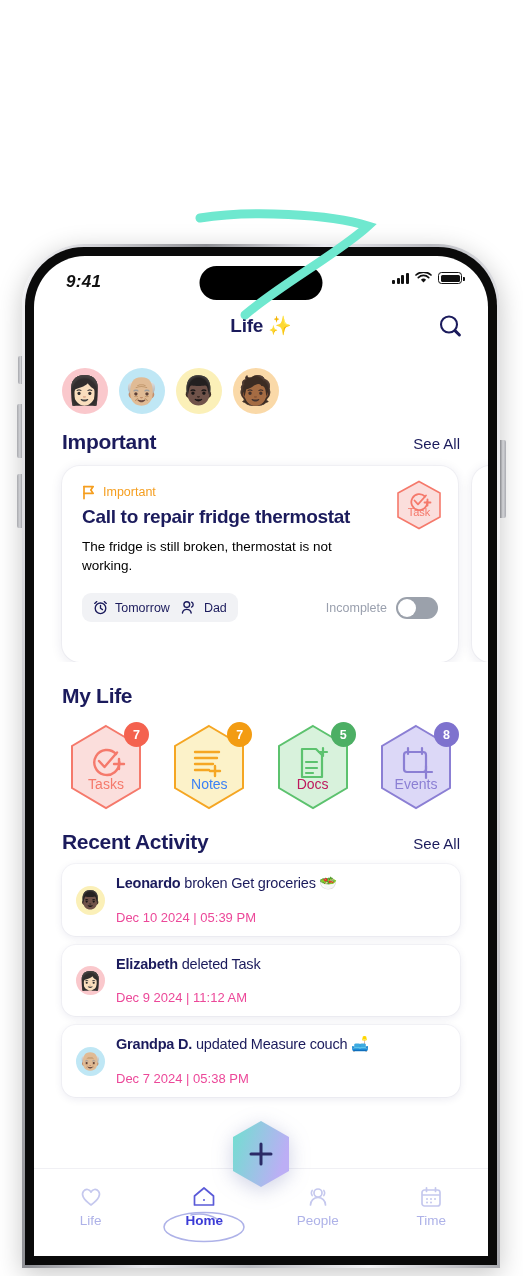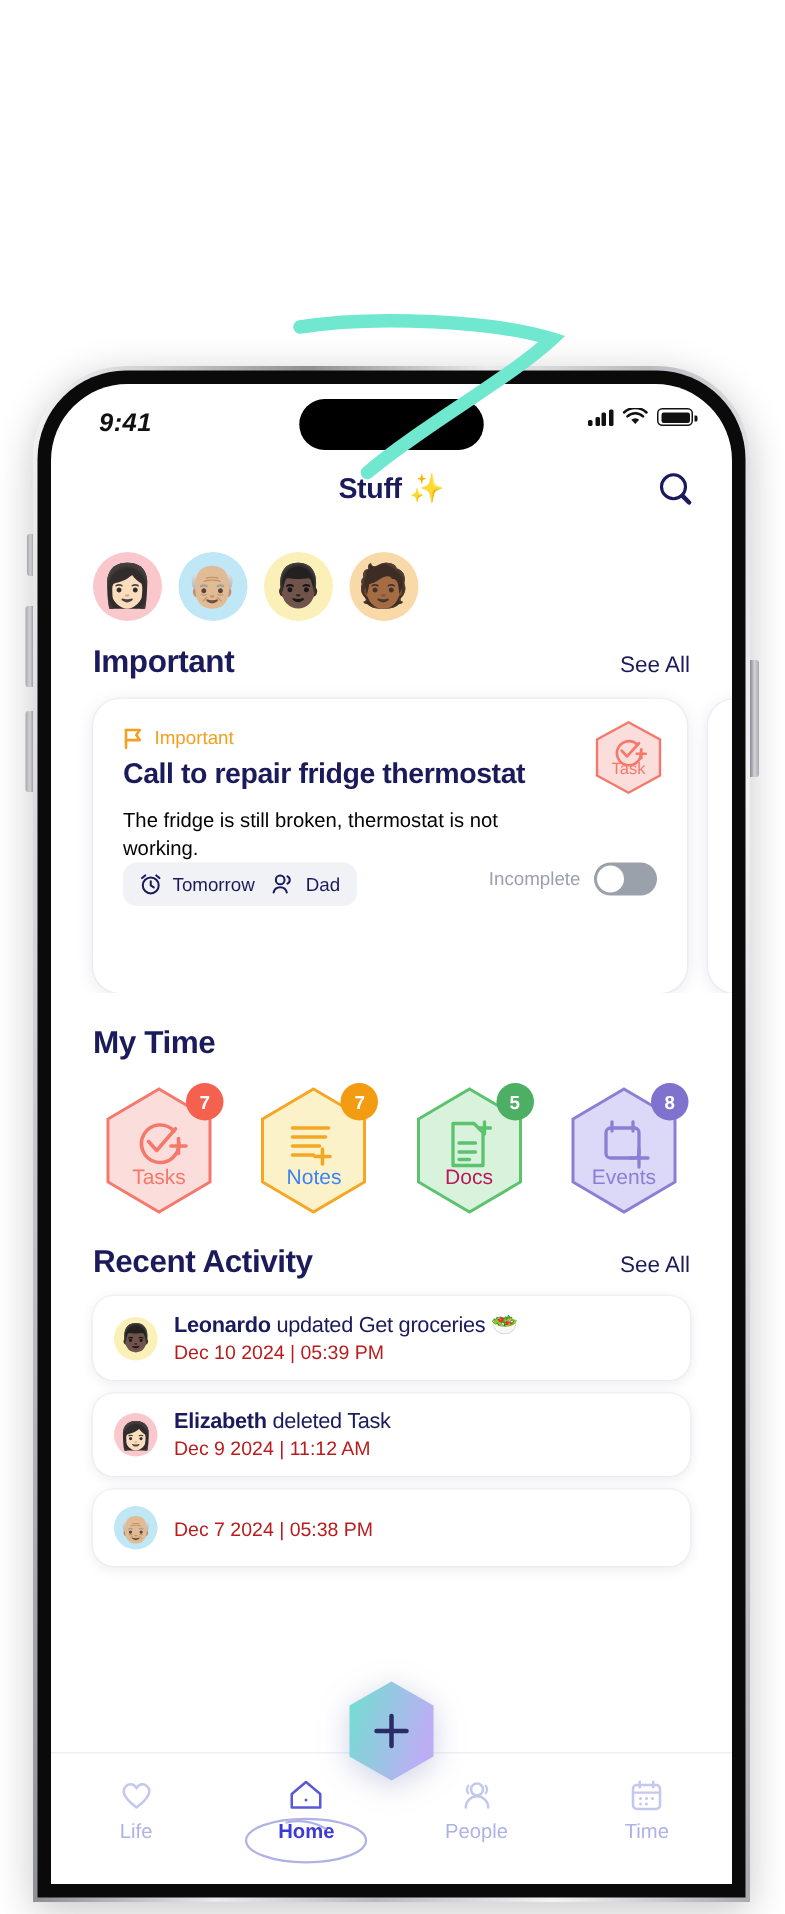--- a/index.html
+++ b/index.html
@@ -78,21 +78,21 @@
     flex:0 0 auto; width:396px; background:#fff; border-radius:18px;
     box-shadow: 0 2px 12px rgba(27,27,92,.10), 0 0 0 1px rgba(27,27,92,.035);
     padding:18px 20px 16px 20px; position:relative;
   }
   .card.peek { width:42px; height:196px; padding:0; }
   .flagline { display:flex; align-items:center; gap:7px; height:16px; }
   .flag-label { font-size:12.5px; color:#F59E1F; font-weight:500; }
   .card-title { margin-top:5px; font-size:19px; font-weight:700; color:#1b1b5c;
                 line-height:1.22; letter-spacing:-.3px; max-width:290px; }
   .card-desc { margin-top:9px; font-size:13.5px; color:#000000; line-height:1.42; max-width:300px; }
-  .card-foot { display:flex; align-items:flex-start; justify-content:space-between; }
+  .card-foot { margin-top:18px; display:flex; align-items:center; justify-content:space-between; }
   .meta-chip { display:flex; align-items:center; gap:7px; background:#F1F2F5;
                border-radius:9px; padding:7px 11px; }
   .meta-txt { font-size:12.5px; color:#1b1b5c; font-weight:500; }
   .toggle-wrap { display:flex; align-items:center; gap:9px; }
   .toggle-label { font-size:12.5px; color:#9aa0ae; }
   .toggle { width:42px; height:22px; border-radius:12px; background:#9ba1ab; position:relative; }
   .toggle::after { content:""; position:absolute; left:2px; top:2px; width:18px; height:18px;
                    border-radius:50%; background:#fff; }
   .task-badge { position:absolute; right:16px; top:14px; width:46px; height:50px; }
 
@@ -107,21 +107,21 @@
 
   
   .activity { padding: 10px 28px 0 28px; display:flex; flex-direction:column; gap:9px; }
   .act-item { display:flex; align-items:center; gap:11px; background:#fff; border-radius:14px;
               box-shadow: 0 2px 9px rgba(27,27,92,.085), 0 0 0 1px rgba(27,27,92,.03);
               padding:11px 14px; }
   .act-avatar { width:29px; height:29px; border-radius:50%; display:flex; align-items:center;
                 justify-content:center; font-size:18px; flex:0 0 auto; line-height:1; }
   .act-line1 { font-size:14.5px; color:#1b1b5c; letter-spacing:-.2px; }
   .act-line1 b { font-weight:700; }
-  .act-line2 { font-size:13px; color:#b91c1c; margin-top:2px; }
+  .act-line2 { font-size:13px; color:#ec4899; margin-top:18px; }
 
   
   .fab { position:absolute; left:50%; transform:translateX(-50%); bottom:68px;
          width:62px; height:68px; z-index:12; filter: drop-shadow(0 4px 10px rgba(80,90,160,.28)); }
 
   
   .tabbar { position:absolute; left:0; right:0; bottom:0; height:88px; background:#fff;
             border-top:1px solid #f0f0f4; display:flex; align-items:flex-start;
             padding-top:16px; z-index:10; }
   .tab { flex:1; display:flex; flex-direction:column; align-items:center; gap:4px; position:relative; }
@@ -163,21 +163,21 @@
           <path d="M3.3 5.6 a7.4 7.4 0 0 1 10.4 0" stroke="#111" stroke-width="1.7" fill="none" stroke-linecap="round"></path>
           <path d="M1 3 a11 11 0 0 1 15 0" stroke="#111" stroke-width="1.7" fill="none" stroke-linecap="round"></path>
         </svg>
         <span class="batt">
                 <span></span>
               </span>
       </div>
     </div>
 
     <div class="app-header">
-      <div class="app-title">Stuff ✨</div>
+      <div class="app-title">Life ✨</div>
       <div class="search-btn">
         <svg width="30" height="30" viewBox="0 0 30 30">
           <circle cx="13" cy="12.5" r="8" fill="none" stroke="#1b1b5c" stroke-width="2.1"></circle>
           <line x1="19" y1="18.6" x2="23.4" y2="23" stroke="#1b1b5c" stroke-width="3" stroke-linecap="round"></line>
         </svg>
       </div>
     </div>
 
     <div class="avatars">
       <div class="avatar" style="background:#FAC8CC">
@@ -241,21 +241,21 @@
           <div class="toggle-wrap">
             <span class="toggle-label">Incomplete</span>
             <div class="toggle"></div>
           </div>
         </div>
       </div>
       <div class="card peek"></div>
     </div>
 
     <div class="sec-head" style="padding-top:22px">
-      <div class="sec-title">My Time</div>
+      <div class="sec-title">My Life</div>
     </div>
 
     <div class="hexrow">
 
       <div class="hexcell">
         <svg width="84" height="92" viewBox="0 0 84 92">
           <polygon points="42,4 76,24 76,66 42,86 8,66 8,24" fill="#FBDEDC" stroke="#F5796B" stroke-width="2"></polygon>
           <g transform="translate(24,26)">
             <path d="M28 6 a12.5 12.5 0 1 0 3.3 8" fill="none" stroke="#F5796B" stroke-width="2.4" stroke-linecap="round"></path>
             <polyline points="11,13 16.5,19 29,4.5" fill="none" stroke="#F5796B" stroke-width="2.4" stroke-linecap="round" stroke-linejoin="round"></polyline>
@@ -319,38 +319,39 @@
       <div class="sec-title">Recent Activity</div>
       <div class="see-all">See All</div>
     </div>
 
     <div class="activity">
       <div class="act-item">
         <div class="act-avatar" style="background:#FBF0B8">
           <span>👨🏿</span>
               </div>
         <div>
-          <div class="act-line1"><b>Leonardo</b><span> updated Get groceries 🥗</span></div>
+          <div class="act-line1"><b>Leonardo</b><span> broken Get groceries 🥗</span></div>
           <div class="act-line2">Dec 10 2024 | 05:39 PM</div>
         </div>
       </div>
       <div class="act-item">
         <div class="act-avatar" style="background:#FAC8CC">
           <span>👩🏻</span>
               </div>
         <div>
           <div class="act-line1"><b>Elizabeth</b><span> deleted Task</span></div>
           <div class="act-line2">Dec 9 2024 | 11:12 AM</div>
         </div>
       </div>
       <div class="act-item">
         <div class="act-avatar" style="background:#BFE7F5">
           <span>👴🏼</span>
               </div>
         <div>
+          <div class="act-line1"><b>Grandpa D.</b><span> updated Measure couch 🛋️</span></div>
           <div class="act-line2">Dec 7 2024 | 05:38 PM</div>
         </div>
       </div>
     </div>
 
     <svg class="fab" viewBox="0 0 62 68">
       <defs>
         <linearGradient id="fabg" x1="0" y1="0" x2="1" y2="0.35">
           <stop offset="0%" stop-color="#6FE0CF"></stop>
                 <stop offset="100%" stop-color="#BCAEF5"></stop>

